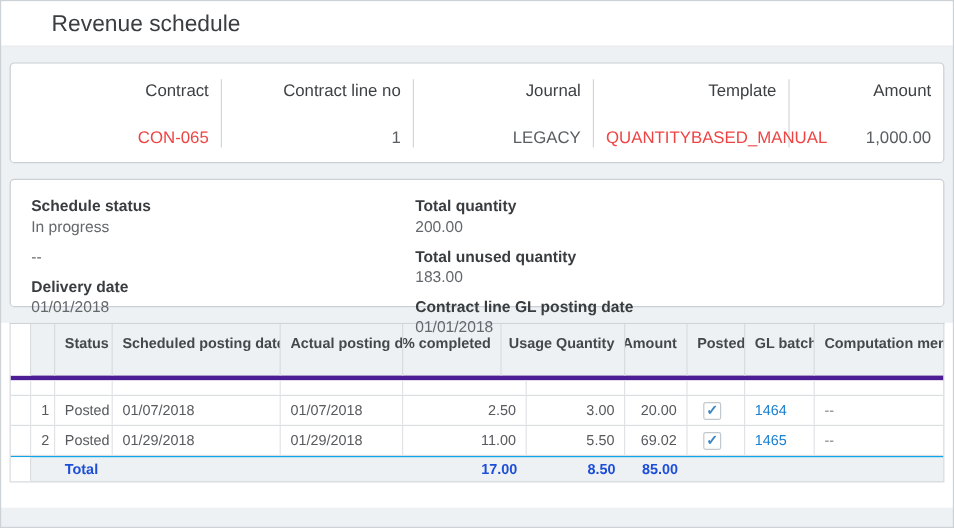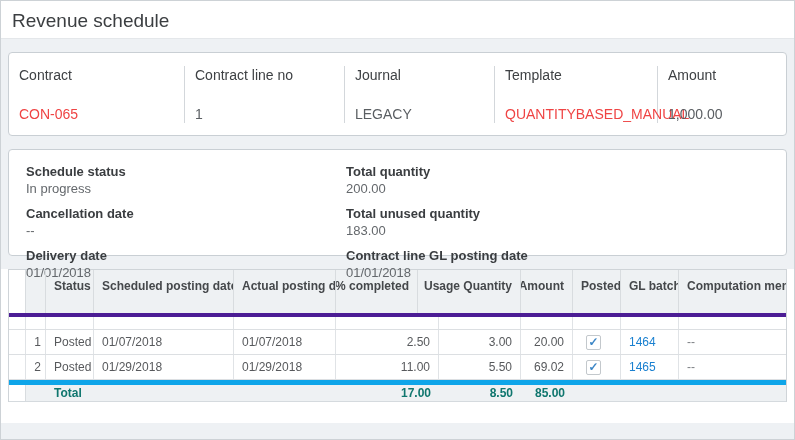--- a/index.html
+++ b/index.html
@@ -11,34 +11,34 @@
     font-family: "Liberation Sans", sans-serif;
     overflow: hidden;
   }
   
   .titlebar {
     background: #fff; height: 38px;
     padding: 9px 11px 0;
     border-bottom: 1px solid #e4e7ea;
   }
   .titlebar h1 {
-    font-size: 19px; font-weight: 400; color: #3b3e41;
+    font-size: 19px; font-weight: 400; color: #3b3e41; margin-left: 31px;
   }
   .content { padding-top: 13px; }
   .card {
     background: #fff;
     border: 1px solid #c9cfd4;
     border-radius: 4px;
     margin: 0 7px 13px;
   }
   
   .summary { height: 84px; display: flex; padding: 13px 0 12px; }
   .sum-col {
     display: flex; flex-direction: column; justify-content: space-between;
-    text-align: left; padding: 1px 10px;
+    text-align: right; padding: 1px 10px;
     border-right: 1px solid #d3d7db;
   }
   .sum-col:last-child { border-right: none; }
   .sum-col .lbl { font-size: 14px; color: #3e4144; }
   .sum-col .val { font-size: 14px; color: #5a5e62; }
   .sum-col .val.link { color: #ef4444; cursor: pointer; }
   .w1 { width: 176px; } .w2 { width: 160px; } .w3 { width: 150px; }
   .w4 { width: 163px; } .w5 { flex: 1; }
   
   .details { height: 107px; display: flex; padding: 13px 17px; }
@@ -61,21 +61,21 @@
   .c-qty { width: 103px; }
   .c-pct { width: 82px; }
   .c-amt { width: 52px; }
   .c-posted { width: 48px; }
   .c-gl { width: 58px; }
   .c-memo { flex: 1; border-right: none; }
   .thead { height: 47px; background: #eef1f3; align-items: stretch; border-bottom: 4px solid #4c1d95; font-weight: 700; color: #45484b; }
   .thead .cell { align-items: flex-start; padding-top: 9px; border-right-color: #d8dcdf; }
   .thead .c-handle { background: #fff; border-right: 1px solid #d8dcdf; }
   .spacer-row { height: 13px; }
-  .total-row { height: 22px; background: #eef1f3; border-top: 5px solid #0ea5e9; border-bottom: 1px solid #d5dade; font-weight: 700; color: #0f766e; }
+  .total-row { height: 22px; background: #eef1f3; border-top: 1px solid #0ea5e9; border-bottom: 1px solid #d5dade; font-weight: 700; color: #1d4ed8; }
   .total-row .c-handle { background: #fff; }
   .link { color: #1a80d0; cursor: pointer; text-decoration: none; }
   .memo-text { color: #7d8185; }
   .checkbox {
     width: 15px; height: 15px; margin-left: 5px;
     border: 1px solid #c3c8cc; border-radius: 2px; background: #fff;
     display: flex; align-items: center; justify-content: center;
     font-size: 12px; font-weight: 700; color: #3c86c6; line-height: 1;
   }
 </style>
@@ -113,21 +113,20 @@
       </div>
     </div>
 
     <div class="card details">
       <div class="det-col">
         <div class="field">
           <div class="lbl">Schedule status</div>
           <div class="val">In progress</div>
         </div>
         <div class="field">
-          <div class="lbl">Cancellation date</div>
           <div class="val">--</div>
         </div>
         <div class="field">
           <div class="lbl">Delivery date</div>
           <div class="val">01/01/2018</div>
         </div>
       </div>
       <div class="det-col right">
         <div class="field">
           <div class="lbl">Total quantity</div>

